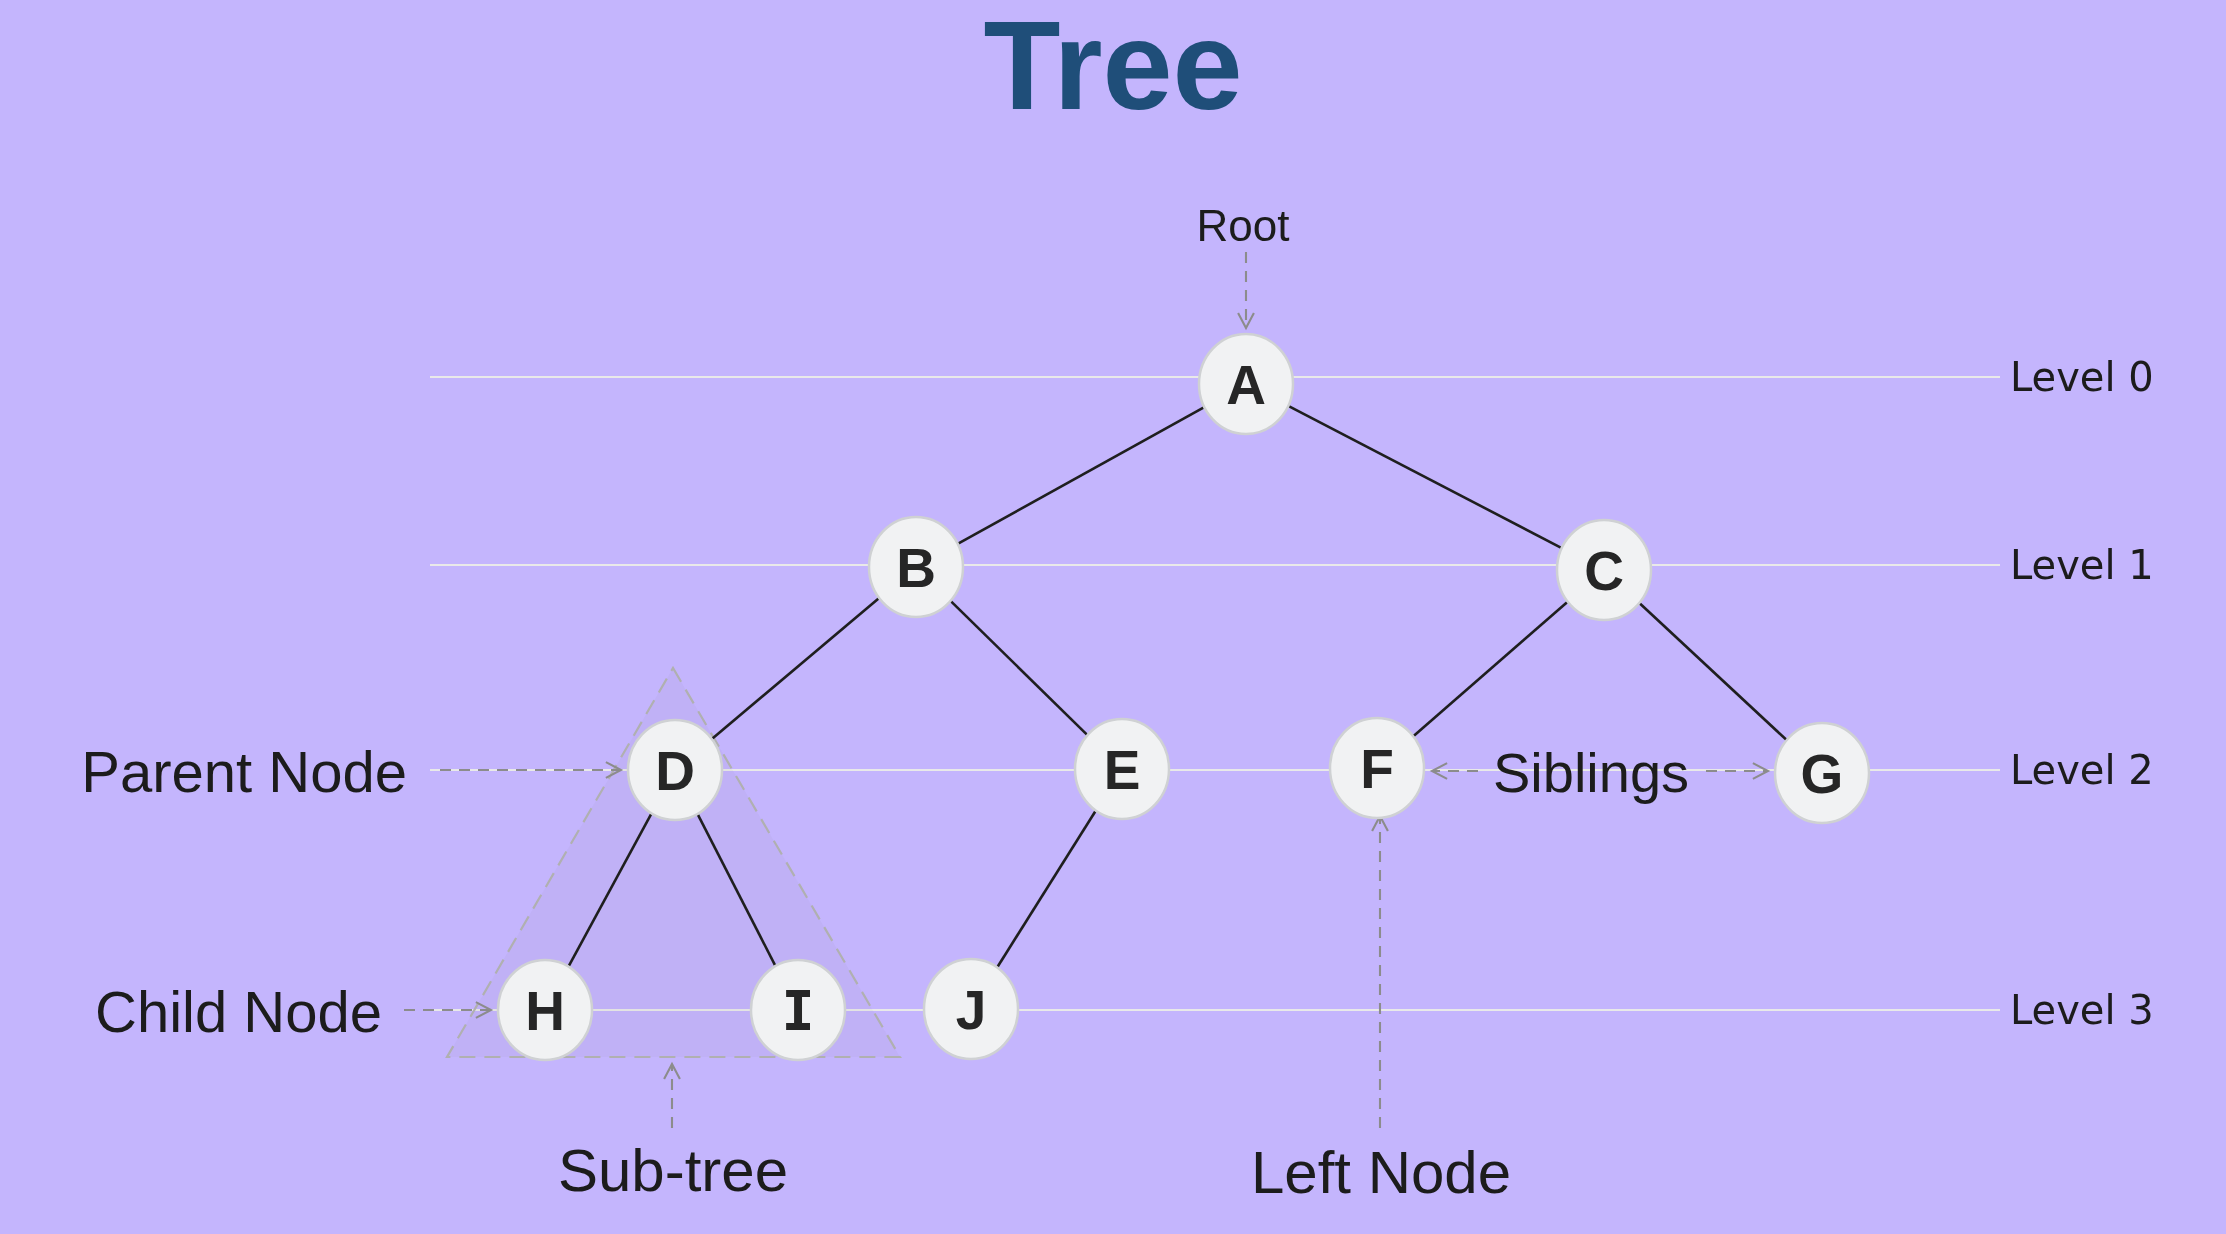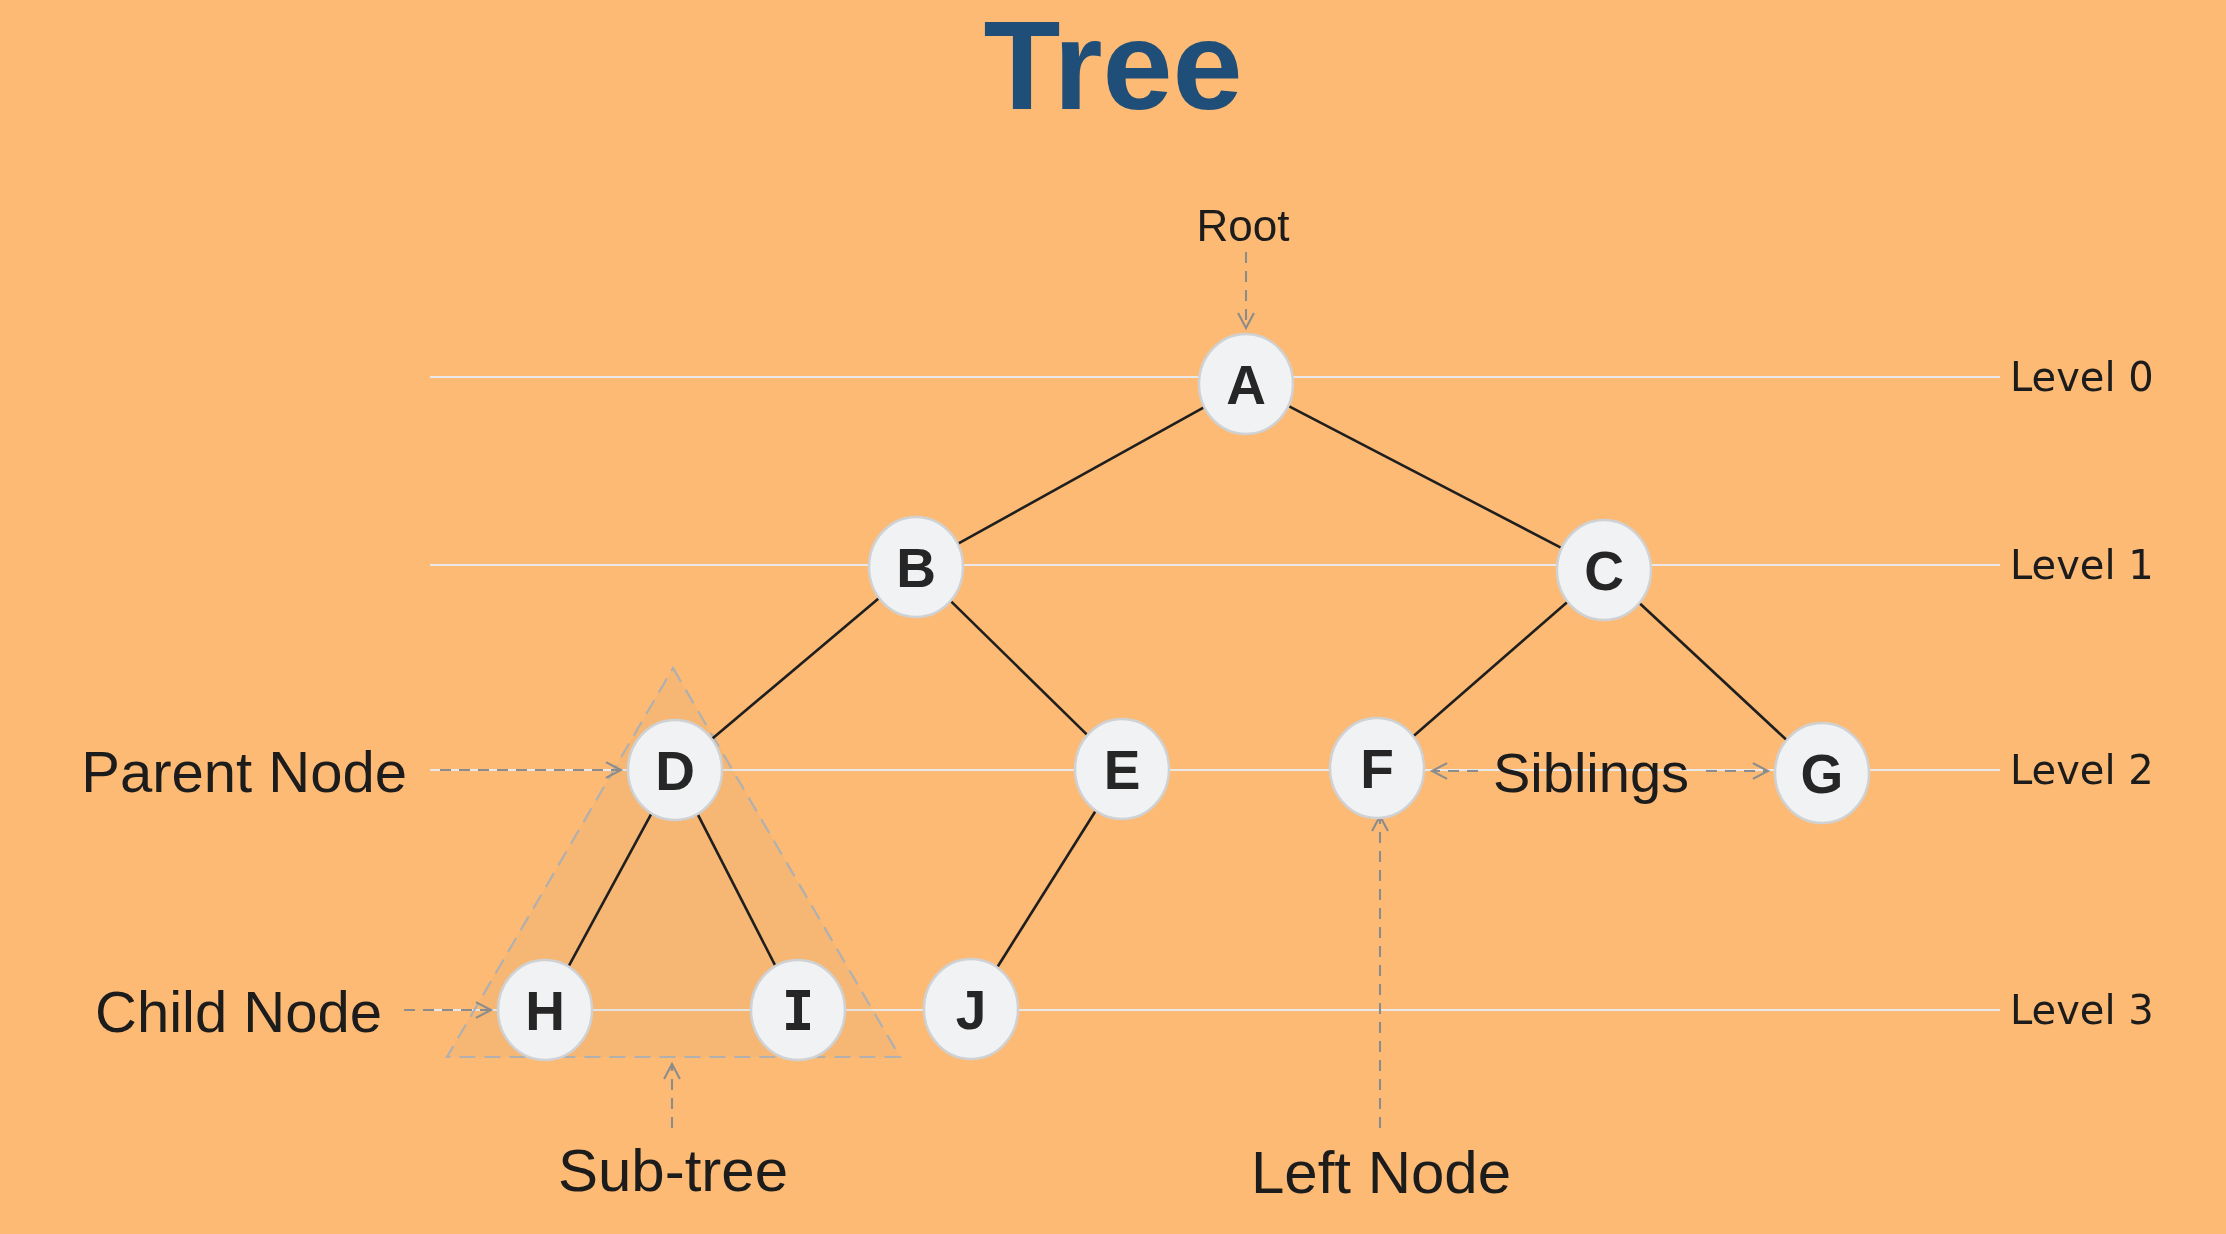--- a/index.html
+++ b/index.html
@@ -4,21 +4,21 @@
 <style>
   html, body {
     margin: 0;
     padding: 0;
     background: #ffffff;
   }
   .canvas {
     position: relative;
     width: 2226px;
     height: 1234px;
-    background: #fdba74;
+    background: #c4b5fd;
     overflow: hidden;
     font-family: "Liberation Sans", sans-serif;
   }
   .title {
     position: absolute;
     top: 0px;
     left: 0;
     width: 100%;
     margin: 0;
     text-align: center;

